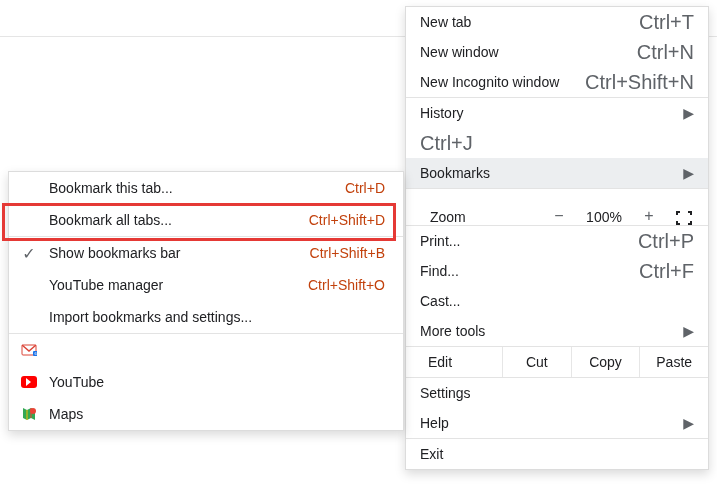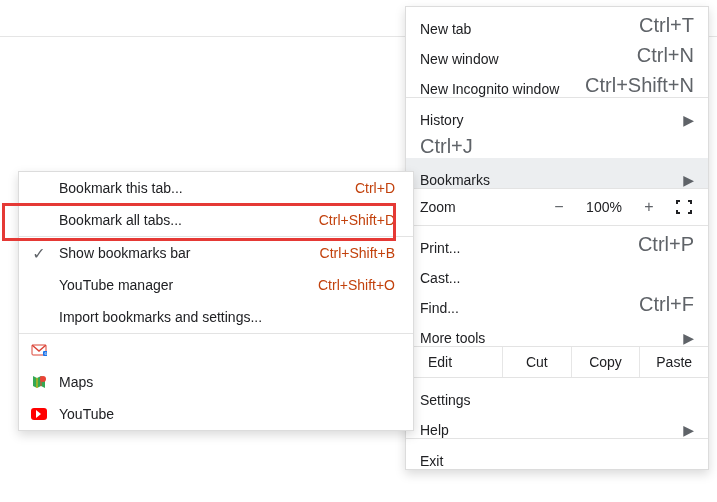--- a/index.html
+++ b/index.html
@@ -1,35 +1,35 @@
 <!DOCTYPE html>
 <html><head>
 <meta charset="utf-8">
 <style>
   html,body{margin:0;padding:0;width:717px;height:502px;background:#fff;font-family:"Segoe UI",Arial,sans-serif;font-size:14px;color:#202124;overflow:hidden}
   .page{position:relative;width:717px;height:502px}
   .hairline{position:absolute;left:0;top:36px;width:717px;height:1px;background:#e5e5e5}
   
   .mainmenu{position:absolute;right:8px;top:6px;width:302px;background:#fff;border:1px solid #dcdcdc;box-shadow:0 4px 10px rgba(0,0,0,.15)}
-  .mm-row{display:flex;align-items:flex-end;height:30px;padding:0 14px;position:relative;cursor:default}
+  .mm-row{display:flex;align-items:center;height:30px;padding:0 14px;position:relative;cursor:default}
   .mm-row.highlight{background:#eceef0}
   .mm-label{flex:1;white-space:nowrap}
   .mm-sc{color:#5f6368;font-size:20px}
   .mm-arrow{color:#5f6368;margin-left:10px}
   .mm-sep{height:1px;background:#e3e3e3}
-  .zoomrow{display:flex;align-items:center;height:36px;padding-left:14px;padding-right:6px}
+  .zoomrow{display:flex;align-items:flex-end;height:36px;padding-left:24px;padding-right:6px}
   .zoomrow .mm-label{flex:1}
   .zbtn{width:34px;text-align:center;color:#5f6368;font-size:16px;cursor:pointer}
   .zpct{width:56px;text-align:center}
   .full{width:36px;display:flex;align-items:center;justify-content:center;cursor:pointer}
   .editrow{display:flex;height:30px}
   .editrow>div{flex:1;display:flex;align-items:center;justify-content:center;border-left:1px solid #e6e6e6;cursor:default}
   .editrow>div:first-child{justify-content:flex-start;border-left:none;padding-left:22px;flex:0 0 74px}
   
-  .submenu{position:absolute;left:18px;top:171px;width:394px;background:#fff;border:1px solid #dcdcdc;box-shadow:0 4px 10px rgba(0,0,0,.15)}
+  .submenu{position:absolute;left:8px;top:171px;width:394px;background:#fff;border:1px solid #dcdcdc;box-shadow:0 4px 10px rgba(0,0,0,.15)}
   .sm-row{display:flex;align-items:center;height:32px;padding:0 18px 0 40px;cursor:default}
   .sm-label{flex:1}
   .sm-sc{color:#c2410c}
   .sm-sep{height:1px;background:#e3e3e3}
   .sm-ico{position:absolute;left:10px;width:20px;display:flex;align-items:center;justify-content:center}
   .sm-row{position:relative}
   .check{color:#5f6368;font-size:16px}
   .gm{width:16px;height:16px}
   .yt{width:16px;height:12px;background:#ff0000;border-radius:3px;position:relative}
   .yt::after{content:"";position:absolute;left:5px;top:2px;border-left:5px solid #fff;border-top:4px solid transparent;border-bottom:4px solid transparent}
@@ -77,25 +77,25 @@
             <path d="M1 4V1h3M12 1h3v3M15 10v3h-3M4 13H1v-3" stroke="#202124" stroke-width="2" fill="none"></path>
           </svg>
       </span>
     </div>
     <div class="mm-sep"></div>
     <div class="mm-row">
       <span class="mm-label">Print...</span>
       <span class="mm-sc">Ctrl+P</span>
     </div>
     <div class="mm-row">
-      <span class="mm-label">Cast...</span>
+      <span class="mm-label">Find...</span>
+      <span class="mm-sc">Ctrl+F</span>
     </div>
     <div class="mm-row">
-      <span class="mm-label">Find...</span>
-      <span class="mm-sc">Ctrl+F</span>
+      <span class="mm-label">Cast...</span>
     </div>
     <div class="mm-row">
       <span class="mm-label">More tools</span>
       <span class="mm-arrow">▶</span>
     </div>
     <div class="mm-sep"></div>
     <div class="editrow">
       <div>Edit</div>
       <div>Cut</div>
       <div>Copy</div>
@@ -143,31 +143,31 @@
         <svg class="gm" viewBox="0 0 16 16">
             <rect x="1" y="3" width="14" height="10" rx="1" fill="#fff" stroke="#db4437"></rect>
             <path d="M1 3l7 6 7-6" stroke="#db4437" stroke-width="1.5" fill="none"></path>
             <rect x="12" y="9" width="5" height="5" rx="1" fill="#1a73e8"></rect>
             <text x="14.5" y="13" font-size="4" fill="#fff" text-anchor="middle">6</text>
           </svg>
       </span>
     </div>
     <div class="sm-row">
       <span class="sm-ico">
+          <span class="yt"></span>
+        </span>
+      <span class="sm-label">YouTube</span>
+    </div>
+    <div class="sm-row">
+      <span class="sm-ico">
         <svg width="16" height="16" viewBox="0 0 16 16">
             <path d="M2 2l4 2 4-2 4 2v10l-4-2-4 2-4-2z" fill="#34a853"></path>
             <path d="M6 4v10" stroke="#fbbc04"></path>
             <path d="M10 2v10" stroke="#ea4335"></path>
             <circle cx="12" cy="5" r="3" fill="#ea4335"></circle>
           </svg>
       </span>
       <span class="sm-label">Maps</span>
     </div>
-    <div class="sm-row">
-      <span class="sm-ico">
-          <span class="yt"></span>
-        </span>
-      <span class="sm-label">YouTube</span>
-    </div>
   </div>
 
   <div class="redbox" style="left:2px;top:203px;width:388px;height:32px"></div>
 </div>
 
 </body></html>

